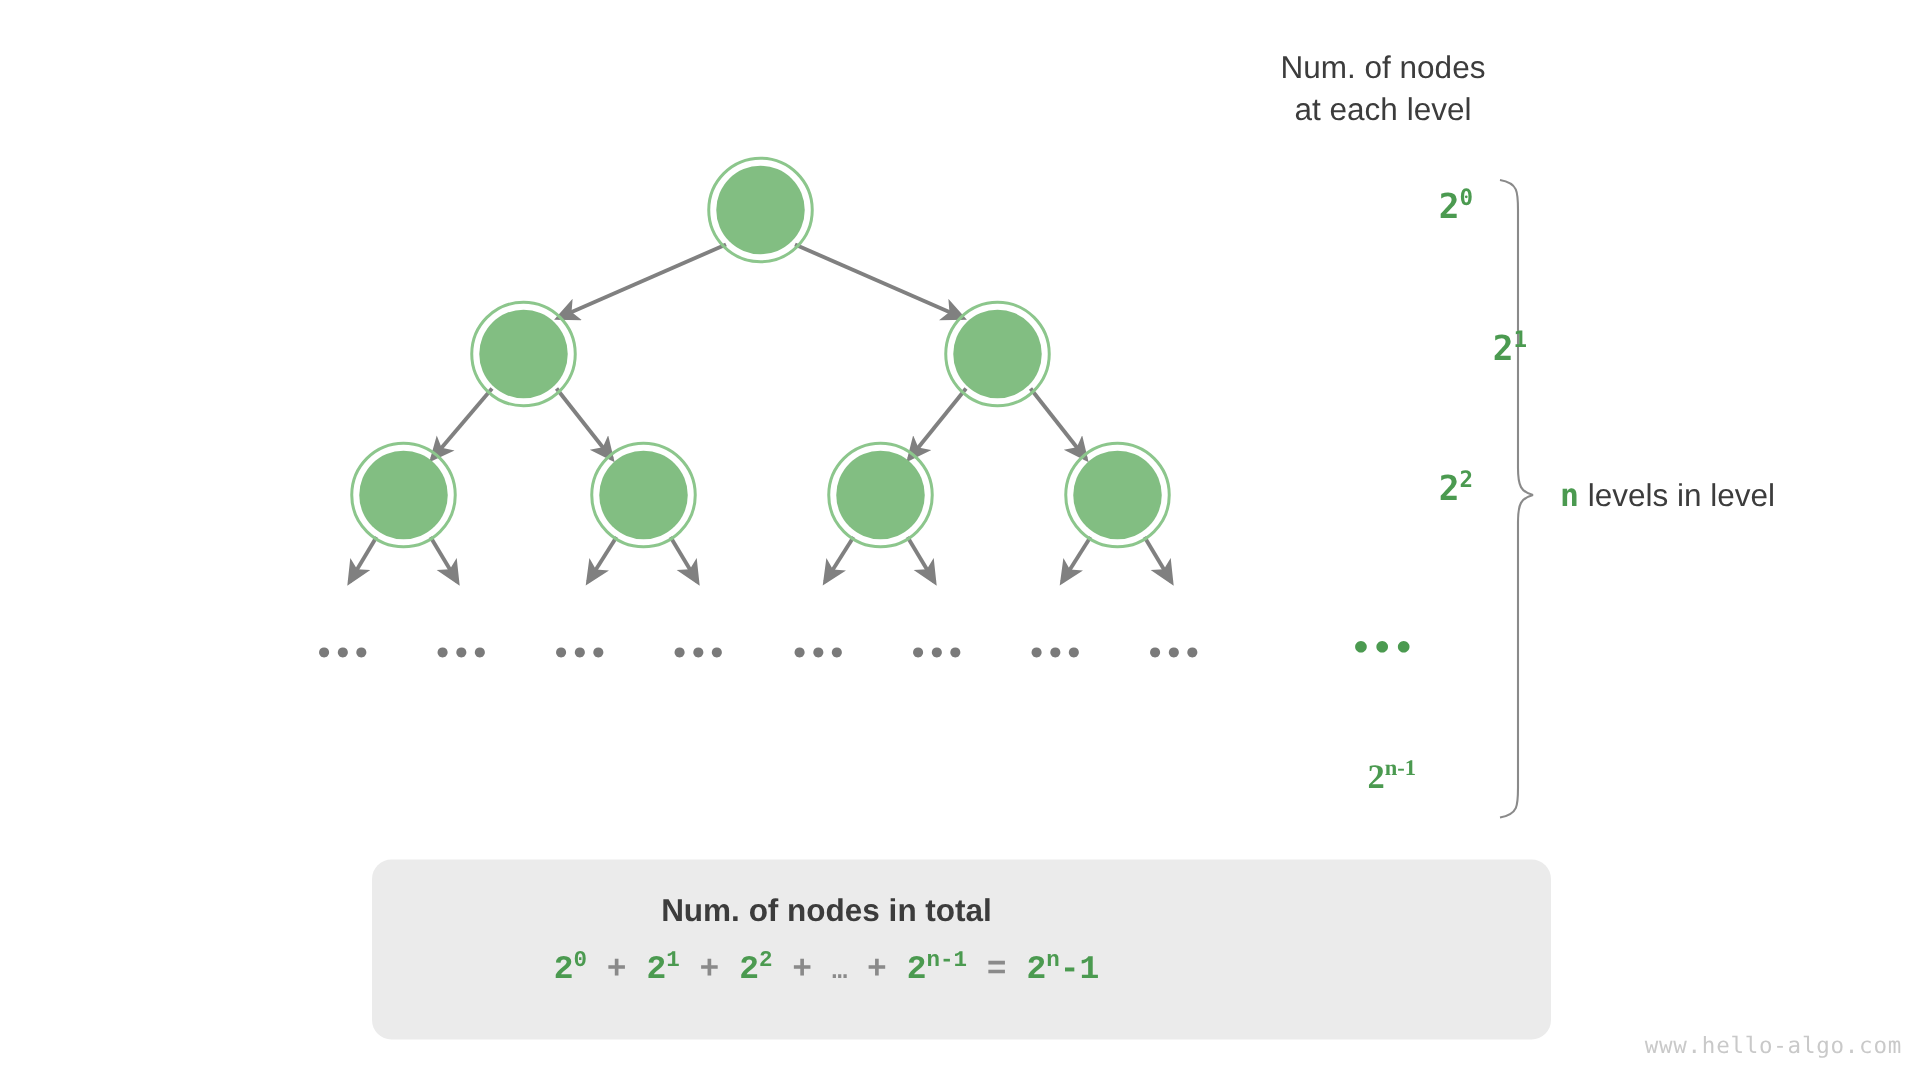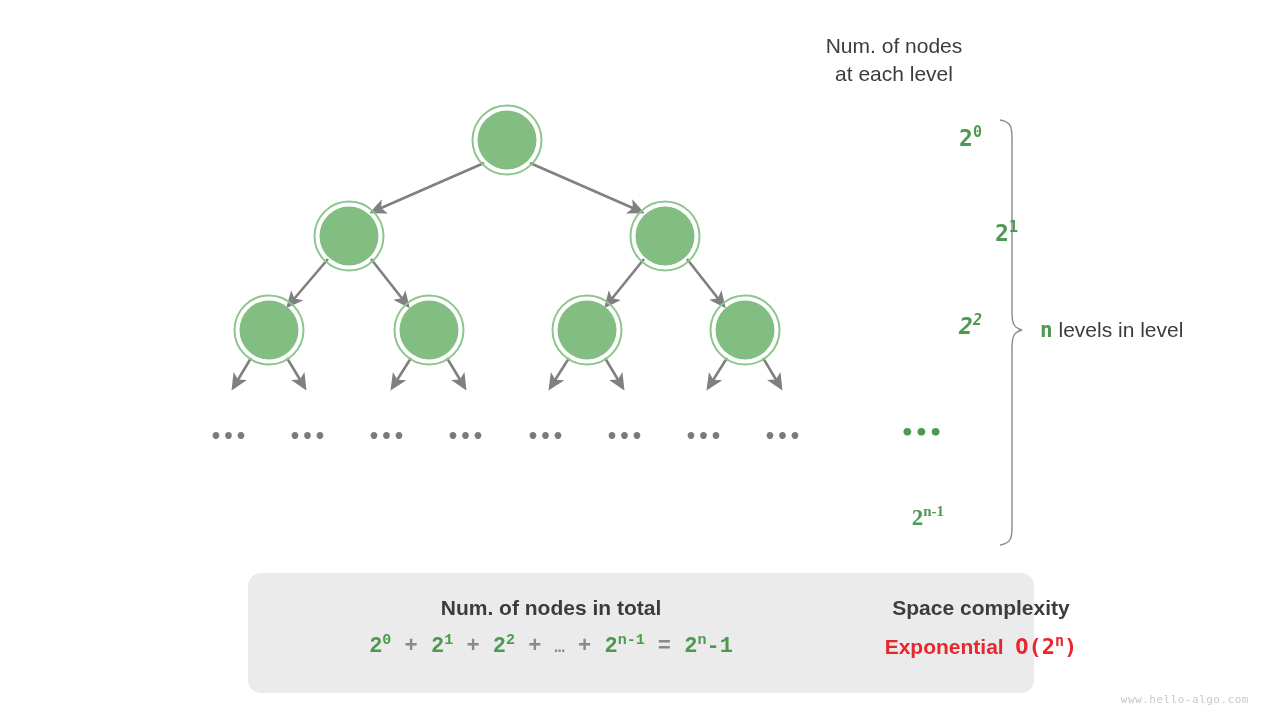--- a/index.html
+++ b/index.html
@@ -19,21 +19,21 @@
     position: absolute;
     inset: 0;
     width: 1280px;
     height: 720px;
   }
 
   
   .abs { position: absolute; }
 
   .col-heading {
-    left: 784px;
+    left: 812px;
     top: 32px;
     width: 220px;
     text-align: center;
     font-size: 21px;
     line-height: 28px;
     color: #3c3c3c;
     white-space: pre-line;
   }
 
   .lvl-label {
@@ -133,25 +133,25 @@
     white-space: nowrap;
   }
   .sum-answer .bigo {
     font-family: "DejaVu Sans Mono", "Liberation Mono", monospace;
     font-weight: bold;
     font-size: 22px;
   }
   .sum-answer .bigo sup { font-size: 15px; vertical-align: super; line-height: 0; }
 
   .watermark {
-    right: 31px;
+    right: 12px;
     bottom: 14px;
     color: #c9c9c9;
     font-family: "DejaVu Sans Mono", "Liberation Mono", monospace;
-    font-size: 11px;
+    font-size: 15px;
     letter-spacing: 0.5px;
   }
 </style>
 </head>
 <body>
 
 <svg id="canvas" viewBox="0 0 1280 720" xmlns="http://www.w3.org/2000/svg">
   <defs>
     <marker id="arrowhead" markerWidth="7" markerHeight="7" refX="5.4" refY="3" orient="auto" markerUnits="strokeWidth">
       <path d="M0,0 L6.5,3 L0,6 L1.6,3 Z" fill="#808080"></path>
@@ -225,21 +225,21 @@
 at each level</div>
 
 <div class="abs lvl-label" style="left:862px; top:127px;">
   <span>2</span><sup>0</sup>
 </div>
 
 <div class="abs lvl-label" style="left:898px; top:222px;">
   <span>2</span><sup>1</sup>
 </div>
 
-<div class="abs lvl-label" style="left:862px; top:315px;font-style:italic;">
+<div class="abs lvl-label" style="left:862px; top:315px;">
   <span>2</span><sup>2</sup>
 </div>
 
 <div class="abs lvl-dots" style="left:862px; top:422px;">•••</div>
 
 <div class="abs lvl-label" style="left:824px; top:506px;font-family:Liberation Serif, serif;">
   <span>2</span><sup>n-1</sup>
 </div>
 
 <div class="abs total-levels">
@@ -268,23 +268,16 @@
       <span class="term"><span>2</span><sup>2</sup></span>
       <span class="op">+</span>
       <span class="ell">…</span>
       <span class="op">+</span>
       <span class="term"><span>2</span><sup>n-1</sup></span>
       <span class="op">=</span>
       <span class="term"><span>2</span><sup>n</sup><span>-1</span></span>
     </div>
   </div>
 
-  <div class="sum-col right">
-    <div class="sum-title">Space complexity</div>
-    <div class="sum-answer">
-      <span>Exponential</span>&nbsp;
-      <span class="bigo"><span>O(2</span><sup>n</sup><span>)</span></span>
-    </div>
-  </div>
 
 </div>
 
 <div class="abs watermark">www.hello-algo.com</div>
 
 </body></html>

